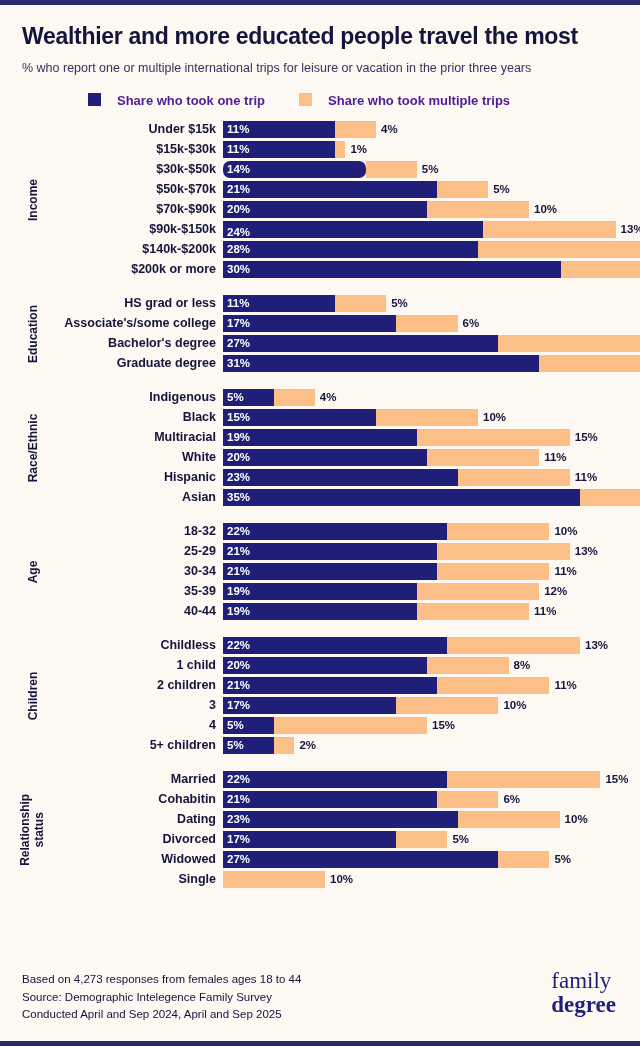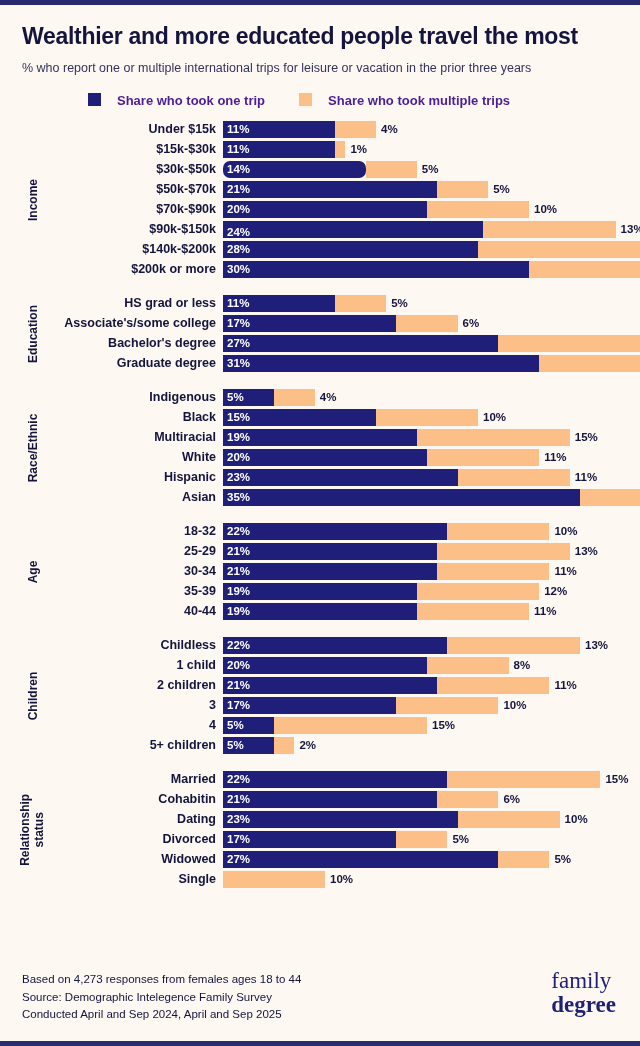--- a/index.html
+++ b/index.html
@@ -275,21 +275,21 @@
                 <span>28%</span>
               </div>
               <div class="multi-wrap">
                 <div class="seg seg-multi" style="width: 224.4px;"></div>
               </div>
             </div>
           </div>
           <div class="row">
             <div class="cat-label">$200k or more</div>
             <div class="bars">
-              <div class="seg seg-one" style="width: 306px;">
+              <div class="seg seg-one" style="width: 338px;">
                 <span>30%</span>
               </div>
               <div class="multi-wrap">
                 <div class="seg seg-multi" style="width: 285.6px;"></div>
               </div>
             </div>
           </div>
         </div>
       </div>
       <div class="group">

